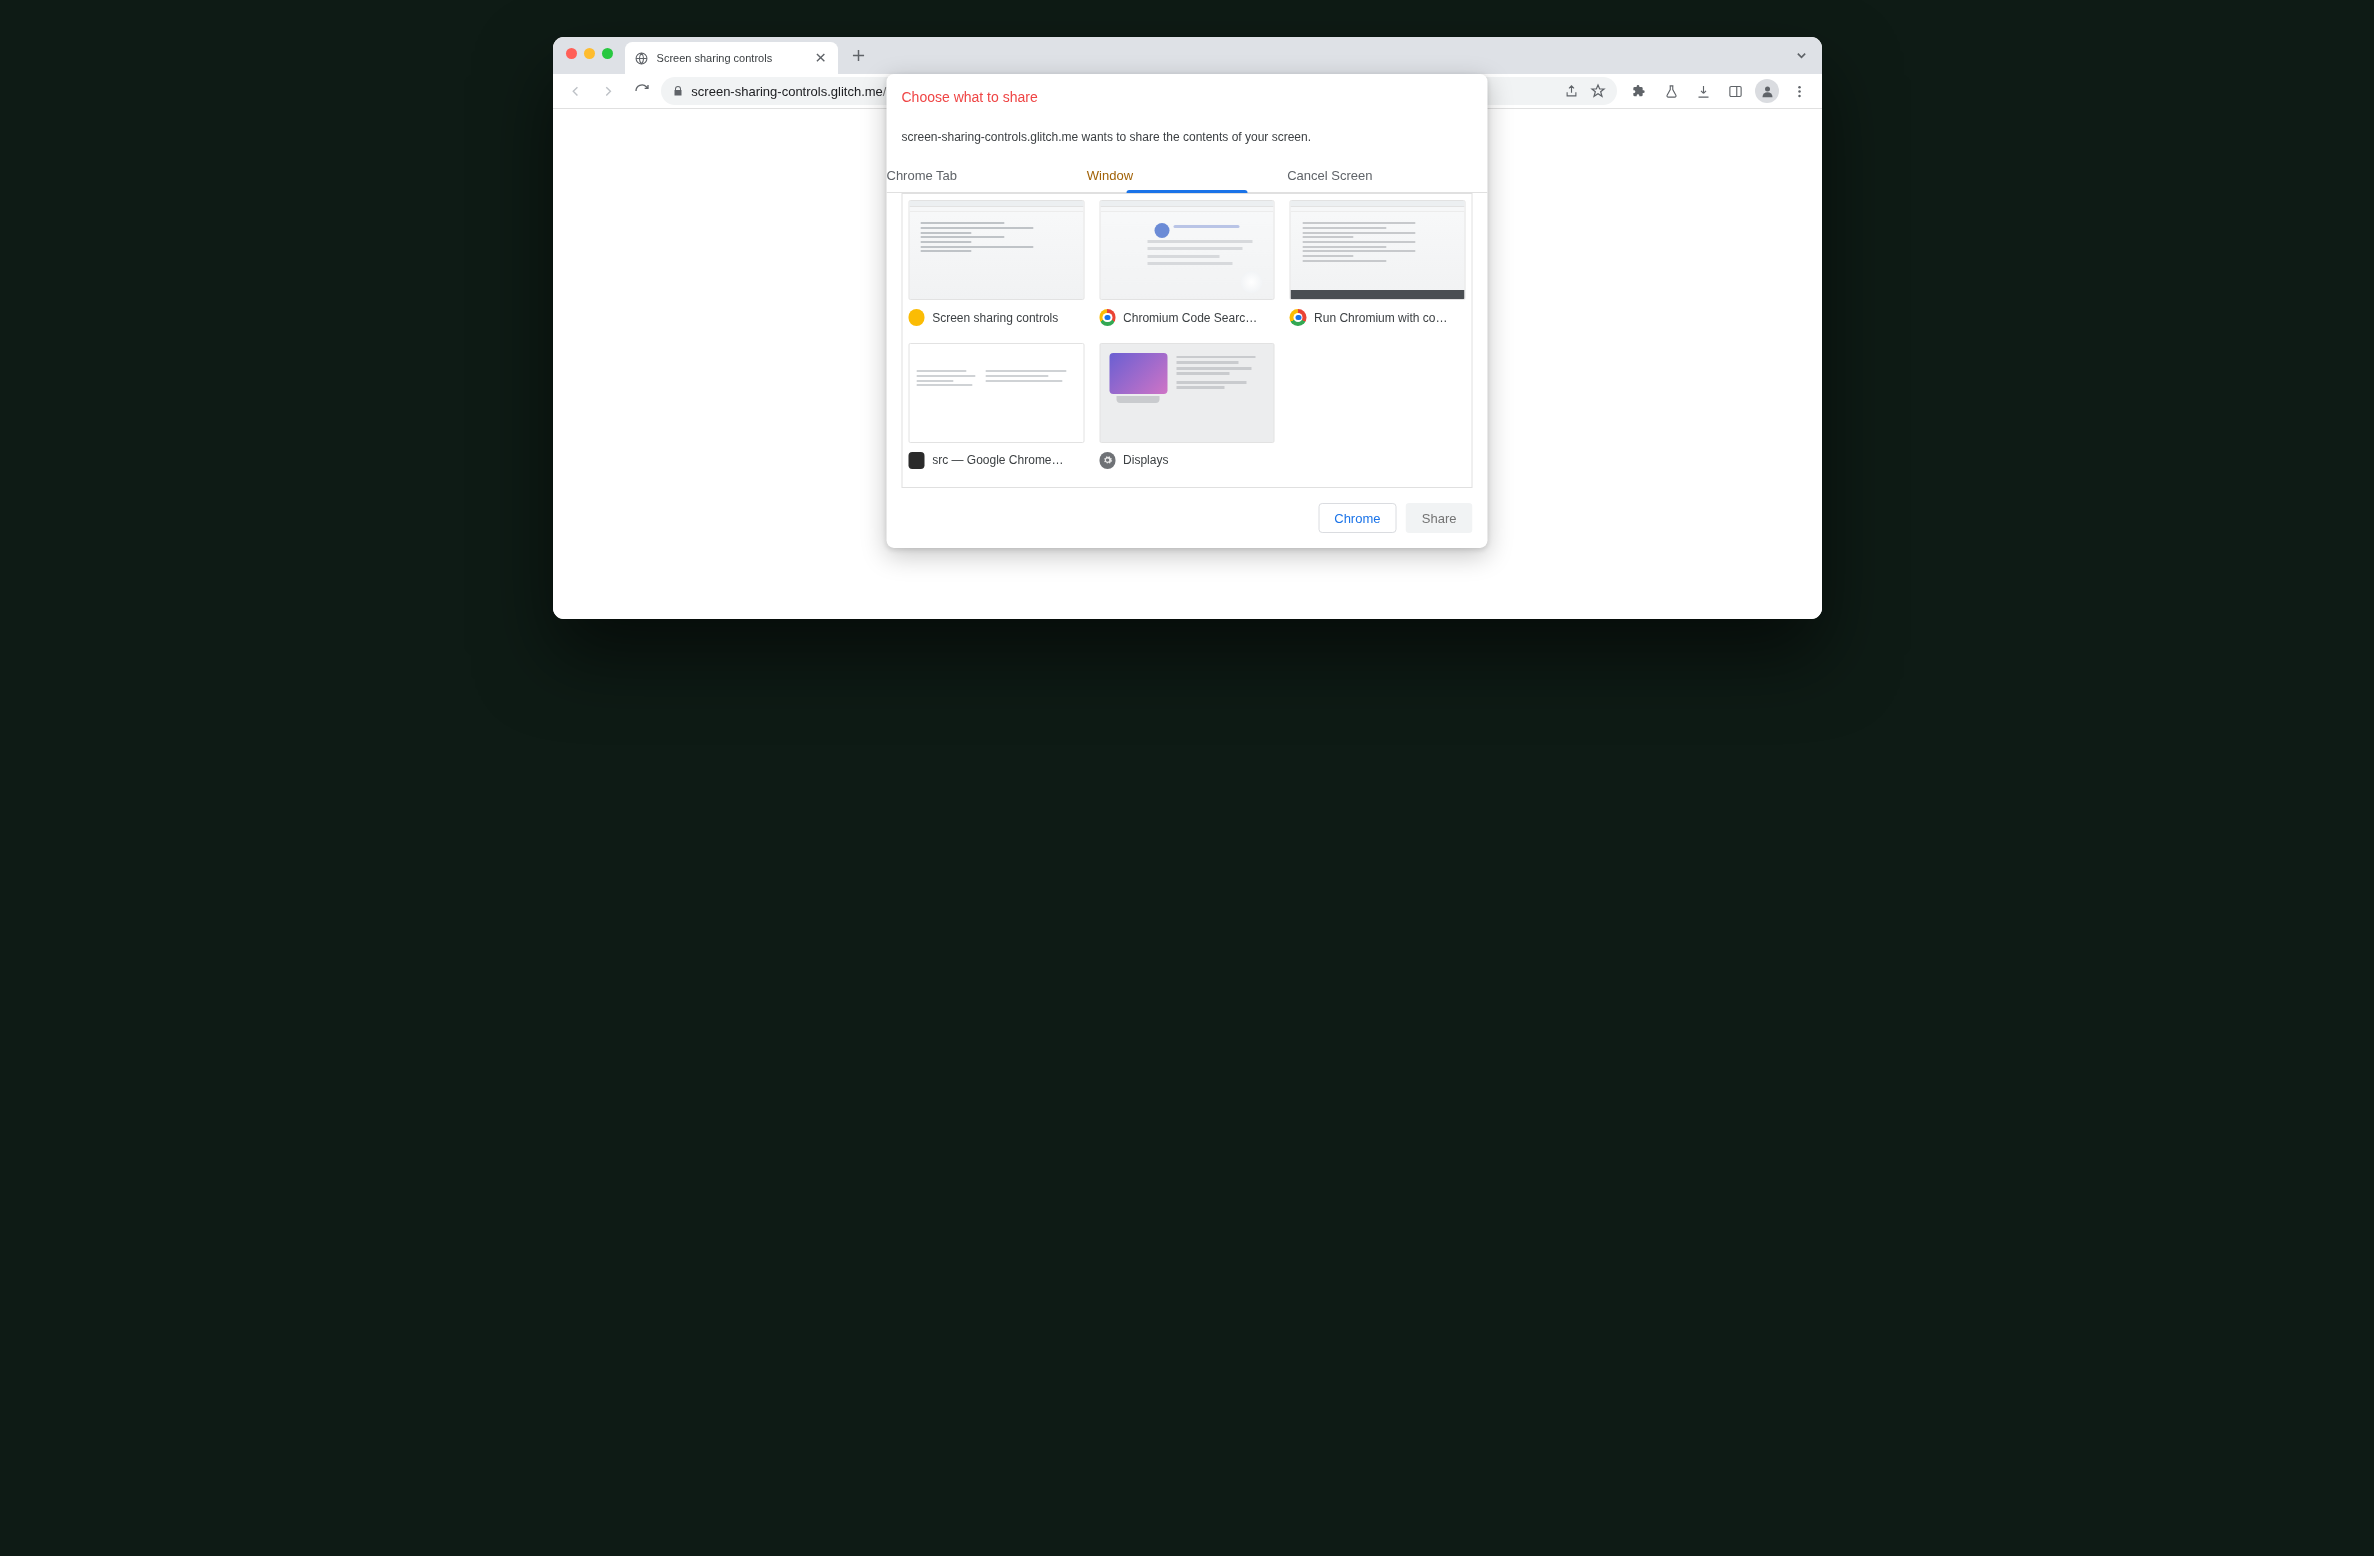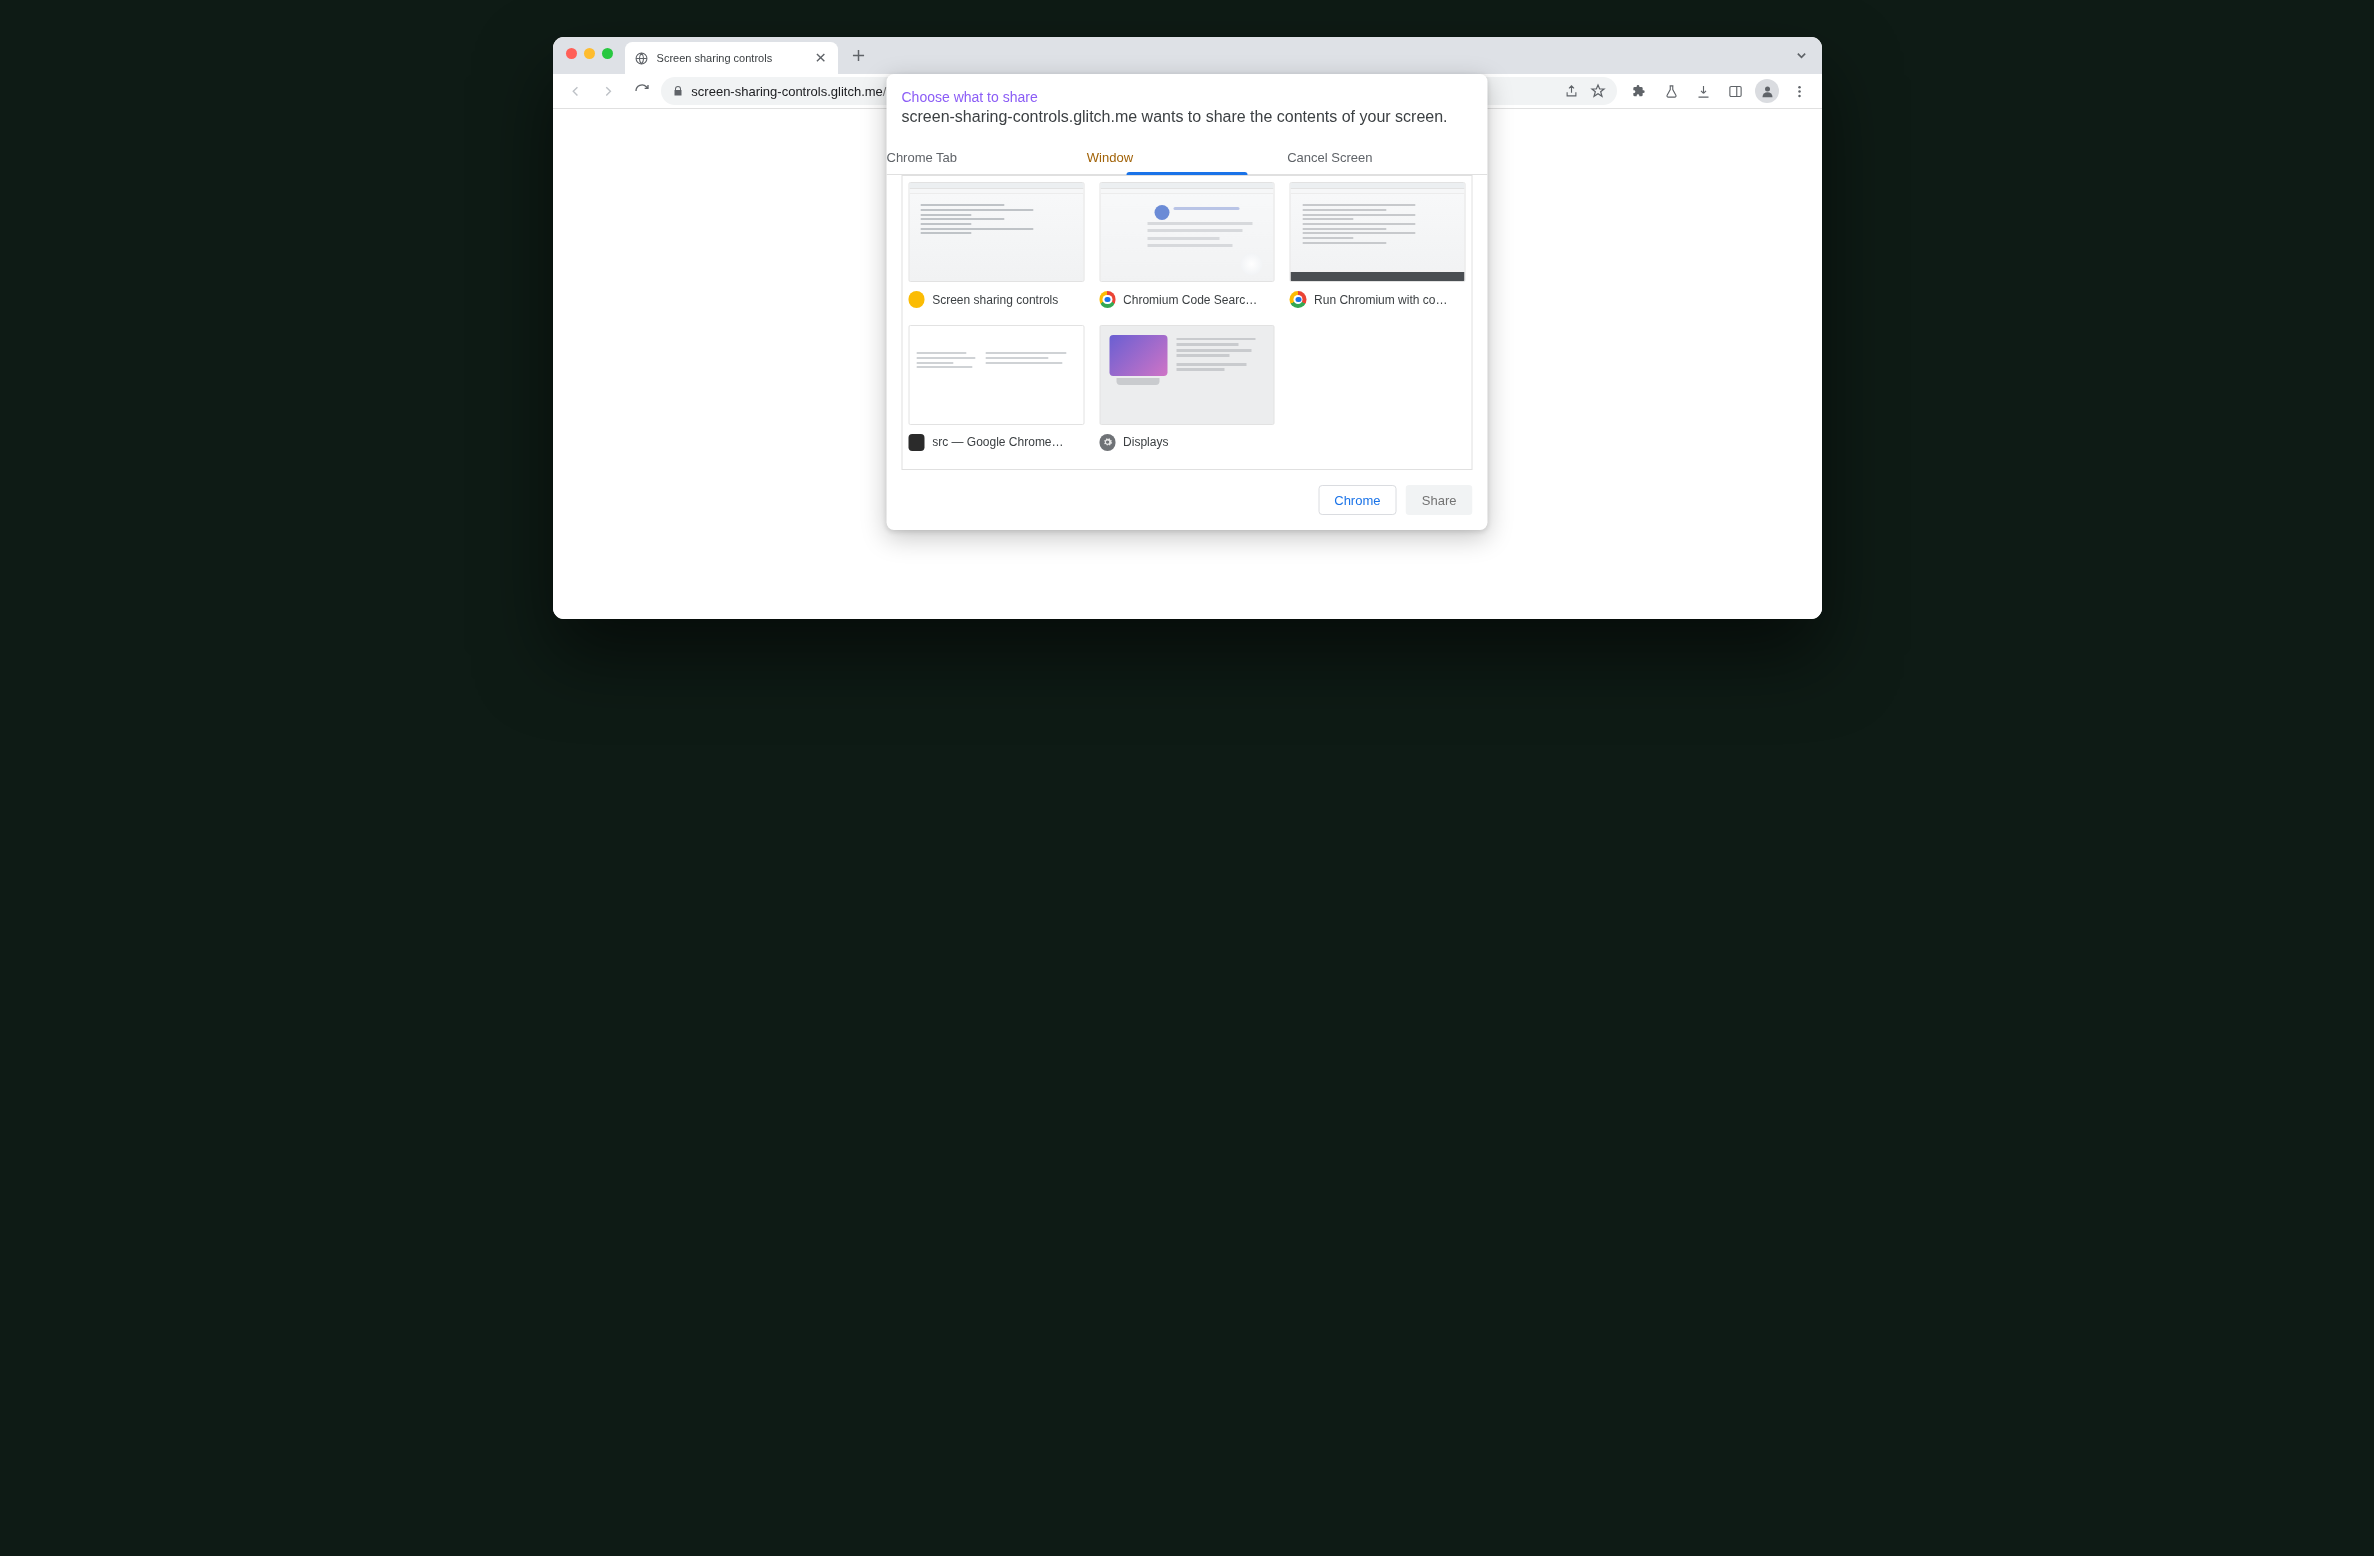--- a/index.html
+++ b/index.html
@@ -106,22 +106,22 @@
   .dialog{
     position:absolute; top:37px; left:50%; transform:translateX(-50%);
     width:601px;
     background:#fff;
     border-radius:7.4px;
     box-shadow: 0 1.9px 5.6px rgba(0,0,0,.12), 0 7.4px 26px rgba(0,0,0,.22);
     padding-bottom: 15px;
     z-index: 10;
   }
   .dlg-head{padding:15px 15px 3.7px;}
-  .dlg-title{font-size:14px;color:#8b5cf6;}
-  .dlg-sub{margin-top:3px;font-size:16px;color:#3c4043;}
+  .dlg-title{font-size:14px;color:#ef4444;}
+  .dlg-sub{margin-top:25px;font-size:12px;color:#3c4043;}
   .dlg-tabs{
     display:flex;
     border-bottom:0.9px solid #e0e0e0;
     margin-top: 11px;
   }
   .dlg-tab{
     flex:1;text-align:left;padding:9.3px 0;font-size:13px;color:#5f6368;
     cursor:pointer;
     position:relative;
   }

